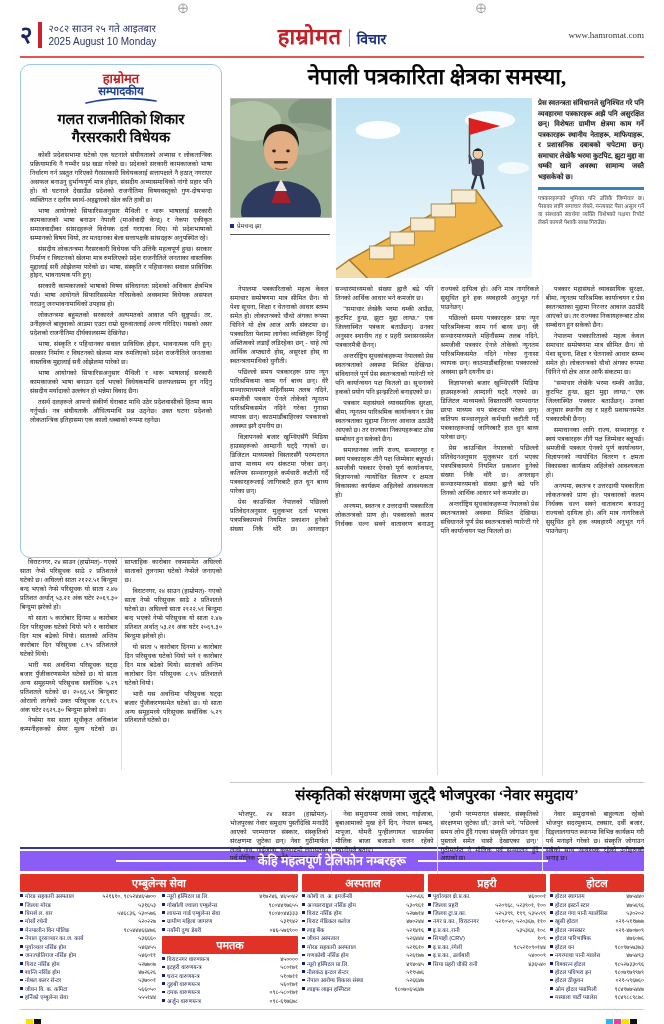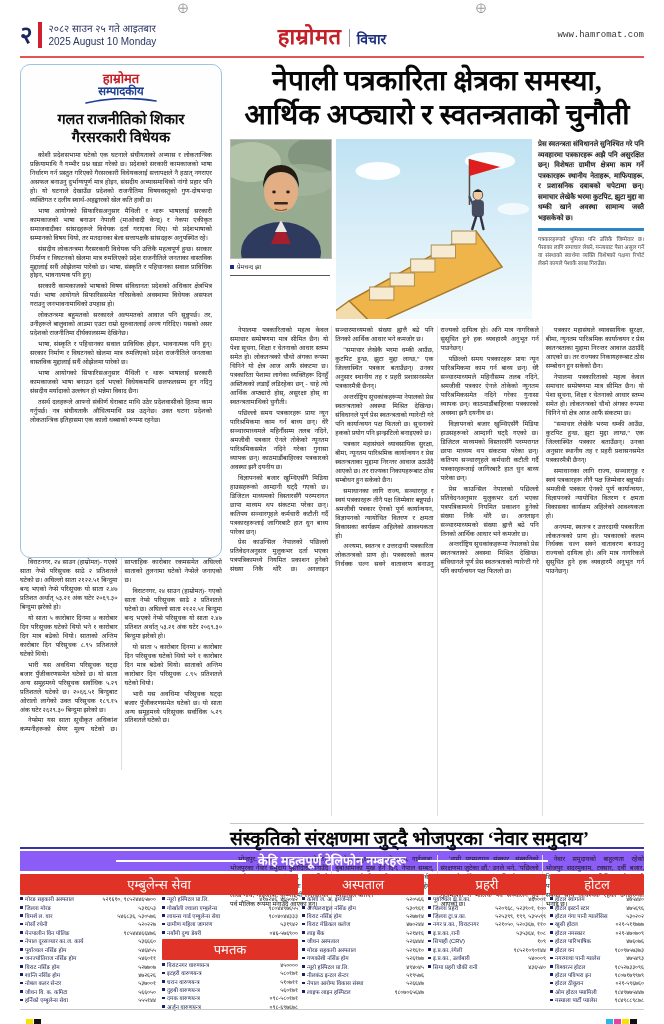--- a/index.html
+++ b/index.html
@@ -11,21 +11,21 @@
   
   .top{display:flex;align-items:center;height:38px;}
   .pg-left{display:flex;align-items:center;width:210px;gap:6px;}
   .pgnum{font-size:24px;font-weight:bold;color:#18255e;line-height:1;}
   .redbar{width:4px;height:26px;background:#cf2030;}
   .dates{font-size:10px;color:#2a3560;line-height:1.35;font-family:"Liberation Sans",sans-serif;}
   .masthead{flex:1;text-align:center;white-space:nowrap;}
   .brand{font-size:22px;font-weight:bold;color:#c41e26;letter-spacing:.5px;}
   .mh-sep{display:inline-block;width:1px;height:18px;background:#999;margin:0 7px;vertical-align:-3px;}
   .section{font-size:14px;font-weight:bold;color:#1b2f7e;margin-top:20px;}
-  .site{width:210px;text-align:right;font-size:9px;color:#333;font-family:Liberation Mono, monospace;}
+  .site{width:210px;text-align:right;font-size:9px;color:#333;font-family:Liberation Serif, serif;}
   .toprule{height:2px;background:#e25555;margin-top:2px;}
 
   
   .content{display:flex;gap:8px;margin-top:6px;height:776px;}
   .leftcol{width:202px;flex:none;}
   .maincol{flex:1;min-width:0;}
 
   
   .edit-box{border:1.5px solid #9dc4e4;border-radius:10px;padding:7px 9px 5px;height:494px;
             overflow:hidden;background:#fefefe;box-sizing:border-box;}
@@ -33,47 +33,47 @@
   .ed-label{text-align:center;font-weight:bold;font-size:11.5px;color:#1b3f92;line-height:1.1;}
   .ed-swoosh{display:block;margin:0 auto;}
   .ed-head{font-size:14.5px;line-height:1.25;text-align:center;font-weight:bold;color:#0c0c0c;margin:5px 0 5px;}
   .smallbody p{font-size:6.4px;line-height:1.4;text-align:justify;text-indent:8px;margin:0 0 2px;color:#1b1b1b;}
 
   
   .nepse-head{font-size:17.5px;line-height:1.2;text-align:center;font-weight:bold;color:#0b0b0b;margin:12px 0 7px;}
   .nepse-body{column-count:2;column-gap:7px;column-rule:.5px solid #ddd;height:212px;overflow:hidden;}
 
   
-  .main-head{font-size:28px;line-height:1.2;text-align:center;font-weight:bold;color:#080808;margin:0 0 8px;}
+  .main-head{font-size:22px;line-height:1.2;text-align:center;font-weight:bold;color:#080808;margin:0 0 8px;}
   .figrow{display:flex;gap:6px;height:180px;margin-bottom:7px;}
   .author{width:100px;flex:none;margin:0;}
   .author svg{display:block;border:.5px solid #bbb;}
   .authcap{font-size:6.2px;margin-top:3px;color:#222;font-family:"Liberation Sans",sans-serif;}
   .capmark{display:inline-block;width:4px;height:4px;background:#1b2f7e;margin-right:3px;}
   .caprule{border-top:1.5px solid #555;margin-top:4px;}
   .cartoon{flex:1;min-width:0;}
   .cartoon svg{display:block;}
   .quote{width:106px;flex:none;}
   .quote p.q{font-size:7px;font-weight:bold;line-height:1.5;text-align:justify;color:#222;margin:0;}
   .qline{height:2.5px;background:#2e86c1;margin:5px 0 4px;}
   .qnote{font-size:5.6px;line-height:1.45;text-align:justify;color:#444;margin:0;}
   .body4{column-count:4;column-gap:7px;column-rule:.5px solid #ddd;height:490px;overflow:hidden;}
 
   
   .culture{border-top:.5px solid #c6c6c6;margin-top:7px;padding-top:4px;}
-  .cul-head{font-size:19px;font-weight:bold;color:#0a0a0a;margin:0 0 5px;line-height:1.15;}
+  .cul-head{font-size:15px;text-align:center;font-weight:bold;color:#0a0a0a;margin:0 0 5px;line-height:1.15;}
   .cul-body{column-count:4;column-gap:7px;column-rule:.5px solid #ddd;height:66px;overflow:hidden;}
 
   
   .phones{margin-top:7px;border-top:2px solid #3434a8;}
   .banner{height:20px;background:#8b5cf6;color:#fff;display:flex;align-items:center;justify-content:center;gap:12px;
           font-family:"Liberation Sans",sans-serif;font-weight:bold;font-size:12.5px;margin-top:1.5px;}
   .bline{width:130px;height:2px;background:#fff;}
   .tgrid{display:flex;gap:4px;margin-top:3px;font-family:"Liberation Sans",sans-serif;}
-  .ghead{background:#e03227;color:#fff;text-align:center;font-size:13px;font-weight:normal;padding:1.5px 0;border-radius:1px;}
+  .ghead{background:#e03227;color:#fff;text-align:center;font-size:11px;font-weight:bold;padding:1.5px 0;border-radius:1px;}
   .g-amb{width:278px;flex:none;}
   .g-hosp{width:122px;flex:none;}
   .g-pol{width:118px;flex:none;}
   .g-hot{flex:1;min-width:0;}
   .gcols{display:flex;gap:6px;}
   .gcols>div{flex:1;min-width:0;}
   .trow{display:flex;align-items:flex-start;gap:2.5px;margin:1.6px 0;font-size:5.7px;line-height:1.2;}
   .tb{width:2.6px;height:2.6px;background:#17206b;flex:none;margin-top:1.4px;}
   .tn{flex:1;min-width:0;color:#101a4a;overflow:hidden;white-space:nowrap;text-overflow:ellipsis;}
   .tv{color:#222;white-space:nowrap;}
@@ -141,21 +141,20 @@
             <p>नेप्सेमा यस साता सूचीकृत अधिकांश कम्पनीहरूको सेयर मूल्य घटेको छ। साप्ताहिक कारोबार रकमसमेत अघिल्लो साताको तुलनामा घटेको नेप्सेले जनाएको छ।</p>
             <p>विराटनगर, २४ साउन (हाम्रोमत)- गएको साता नेप्से परिसूचक साढे २ प्रतिशतले घटेको छ। अघिल्लो साता २१२२.५१ बिन्दुमा बन्द भएको नेप्से परिसूचक यो साता २.४७ प्रतिशत अर्थात् ५३.२१ अंक घटेर २०६९.३० बिन्दुमा झरेको हो।</p>
             <p>यो साता ५ कारोबार दिनमा ४ कारोबार दिन परिसूचक घटेको थियो भने १ कारोबार दिन मात्र बढेको थियो। साताको अन्तिम कारोबार दिन परिसूचक ८.९५ प्रतिशतले घटेको थियो।</p>
             <p>भारी यस अवधिमा परिसूचक घट्दा बजार पुँजीकरणसमेत घटेको छ। यो साता अन्य समूहमध्ये परिसूचक सर्वाधिक ५.२९ प्रतिशतले घटेको छ।</p>
           </div>
       </div>
 
       <div class="maincol">
         <h1 class="main-head">
           <span>नेपाली पत्रकारिता क्षेत्रका समस्या,</span><br>
-          <span>आर्थिक अप्ठ्यारो र स्वतन्त्रताको चुनौती</span>
         </h1>
 
         <div class="figrow">
           <figure class="author">
             <svg width="100" height="118" viewBox="0 0 100 118">
               <rect width="100" height="118" fill="#97ab91"></rect>
               <ellipse cx="20" cy="22" rx="30" ry="20" fill="#b9c9ae" opacity="0.8"></ellipse>
               <ellipse cx="85" cy="15" rx="28" ry="18" fill="#7d9079" opacity="0.8"></ellipse>
               <ellipse cx="70" cy="40" rx="34" ry="16" fill="#a8b9a0" opacity="0.6"></ellipse>
               <ellipse cx="50" cy="112" rx="40" ry="30" fill="#2e3a5e"></ellipse>

